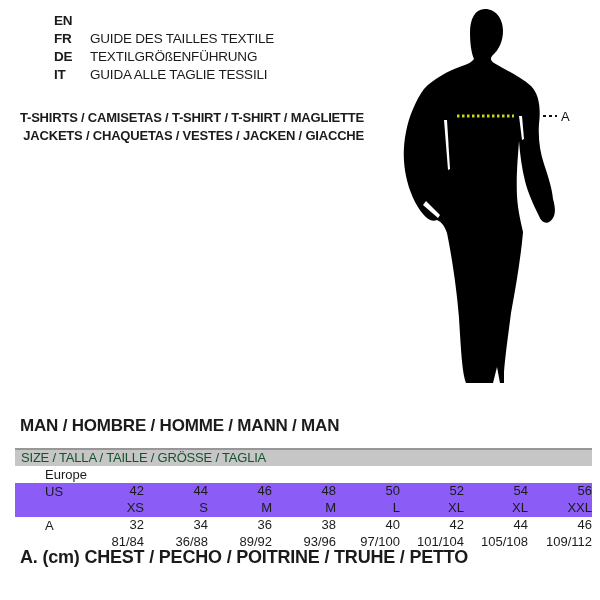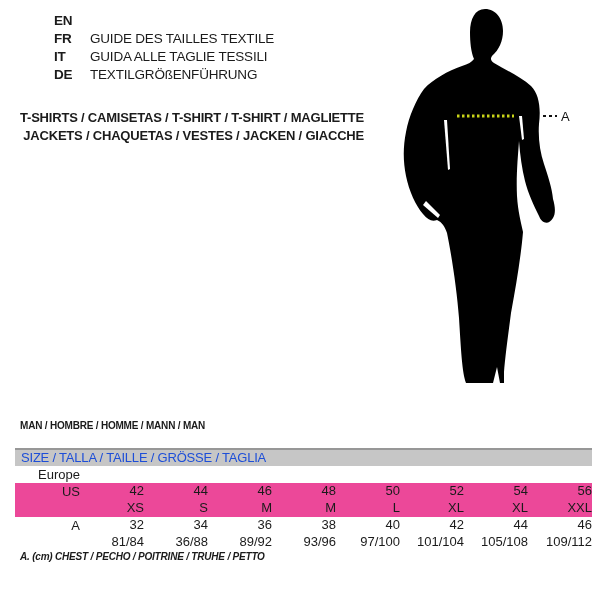--- a/index.html
+++ b/index.html
@@ -19,55 +19,55 @@
   .lang-title { font-weight:500; }
 
   
   .categories { left:20px; top:109px; font-weight:700; font-size:13px; line-height:18px; letter-spacing:-0.2px;text-align:right; }
 
   
   .figure-svg { left:0; top:0; width:600px; height:600px; pointer-events:none; }
   .measure-label { font-family:"Liberation Sans", sans-serif; font-size:13px; fill:#111; }
 
   
-  .section-title { left:20px; top:417px; font-weight:700; font-size:10px; letter-spacing:-0.2px; line-height:18px; }
+  .section-title { left:20px; top:417px; font-weight:700; font-size:17px; letter-spacing:-0.2px; line-height:18px; }
 
   
   .size-table { left:15px; top:448px; width:577px; font-size:13px; }
   .t-header {
     height:16px; line-height:16px; padding-left:6px;
-    background:#c6c6c6; border-top:2px solid #979797; color:#1d4ed8;
+    background:#c6c6c6; border-top:2px solid #979797; color:#14532d;
     letter-spacing:-0.2px;
   }
   .t-row { display:grid; grid-template-columns:65px repeat(8,1fr); height:17px; line-height:17px; }
-  .t-row.shaded { background:#ec4899; }
-  .t-label { padding-left:6px; text-align:right; }
+  .t-row.shaded { background:#8b5cf6; }
+  .t-label { padding-left:6px; text-align:left;margin-left:24px; }
   .t-cell { text-align:right;margin-top:16px; }
 
   
-  .footer-note { left:20px; top:548px; font-weight:700; font-size:10px; letter-spacing:-0.2px; line-height:18px;font-style:italic; }
+  .footer-note { left:20px; top:548px; font-weight:700; font-size:18px; letter-spacing:-0.2px; line-height:18px; }
 </style>
 </head>
 <body>
 
 <div class="abs lang-list">
   <div class="lang-row">
     <span class="lang-code">EN</span>
   </div>
   <div class="lang-row">
     <span class="lang-code">FR</span>
     <span class="lang-title">GUIDE DES TAILLES TEXTILE</span>
   </div>
   <div class="lang-row">
+    <span class="lang-code">DE</span>
+    <span class="lang-title">TEXTILGRÖßENFÜHRUNG</span>
+  </div>
+  <div class="lang-row">
     <span class="lang-code">IT</span>
     <span class="lang-title">GUIDA ALLE TAGLIE TESSILI</span>
-  </div>
-  <div class="lang-row">
-    <span class="lang-code">DE</span>
-    <span class="lang-title">TEXTILGRÖßENFÜHRUNG</span>
   </div>
 </div>
 
 <div class="abs categories">
   <div>T-SHIRTS / CAMISETAS / T-SHIRT / T-SHIRT / MAGLIETTE</div>
   <div>JACKETS / CHAQUETAS / VESTES / JACKEN / GIACCHE</div>
 </div>
 
 <svg class="abs figure-svg" viewBox="0 0 600 600" xmlns="http://www.w3.org/2000/svg">
   <path d="M 485 9

